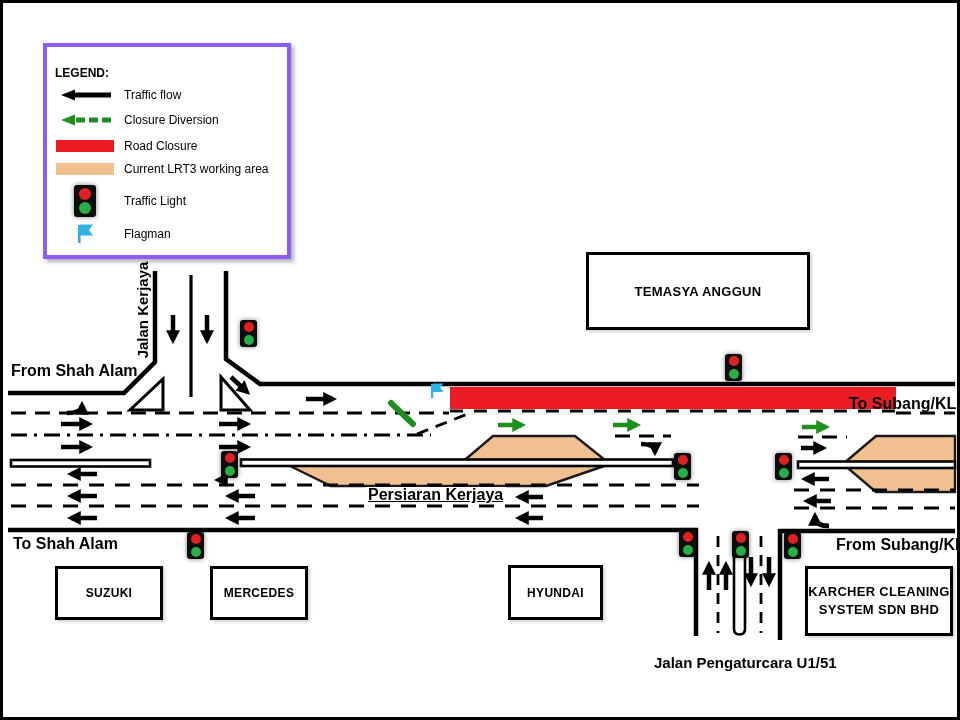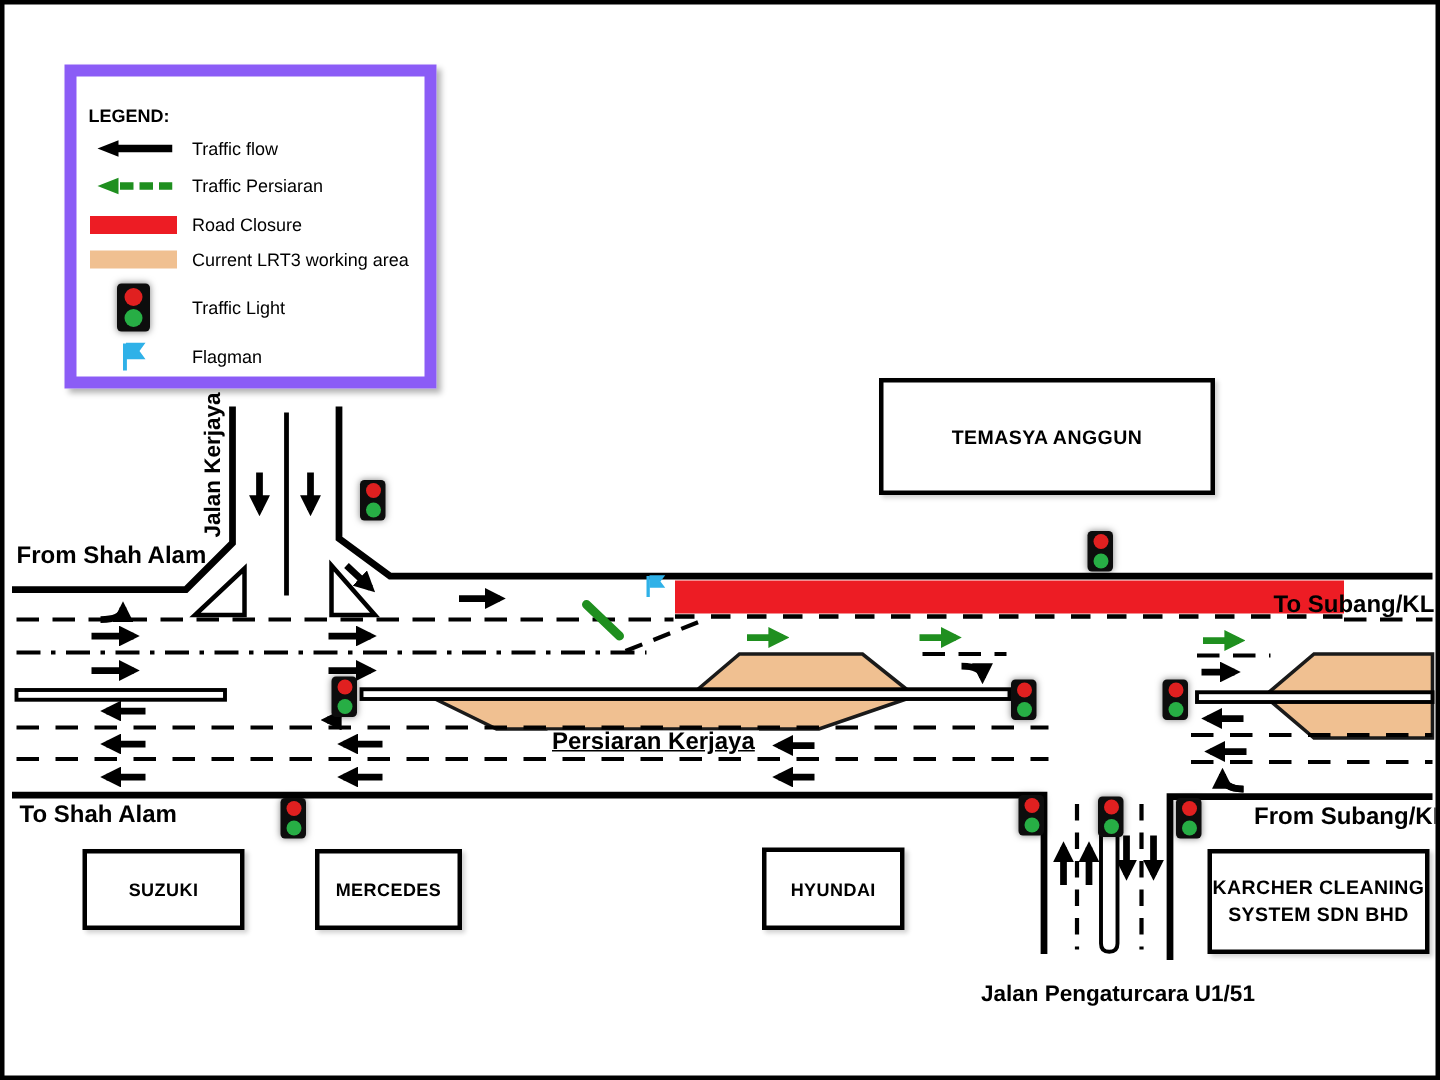--- a/index.html
+++ b/index.html
@@ -18,21 +18,21 @@
     box-shadow:2px 2px 3px rgba(0,0,0,.18);}
   
   .tl{position:absolute;width:17px;height:27px;background:#0d0d0d;border-radius:3px;
     display:flex;flex-direction:column;align-items:center;justify-content:space-evenly;
     box-shadow:0 0 5px rgba(0,0,0,.5);}
   .tl .bulb{width:10px;height:10px;border-radius:50%;}
   .tl .r{background:#e02020;}
   .tl .g{background:#27ae45;}
   
   #legend{position:absolute;left:40px;top:40px;width:248px;height:216px;background:#fff;
-    border:8px solid #8b5cf6;box-sizing:border-box;box-shadow:3px 3px 4px rgba(0,0,0,.3);}
+    border:4px solid #8b5cf6;box-sizing:border-box;box-shadow:3px 3px 4px rgba(0,0,0,.3);}
   #legend .title{position:absolute;left:8px;top:19px;font-weight:bold;font-size:12px;}
   .lg-row{position:absolute;left:0;width:100%;height:24px;}
   .lg-icon{position:absolute;left:7px;width:62px;height:24px;display:flex;align-items:center;justify-content:center;}
   .lg-text{position:absolute;left:77px;top:50%;transform:translateY(-50%);font-size:12px;white-space:nowrap;}
   .bar{width:58px;height:12px;}
   .tl-lg{position:relative;width:22px;height:32px;background:#0d0d0d;border-radius:3px;
     display:flex;flex-direction:column;align-items:center;justify-content:space-evenly;
     box-shadow:0 0 5px rgba(0,0,0,.5);}
   .tl-lg .bulb{width:12px;height:12px;border-radius:50%;}
 </style>
@@ -208,21 +208,21 @@
       <span class="lg-text">Traffic flow</span>
     </div>
 
     <div class="lg-row" style="top:61px;">
       <span class="lg-icon">
         <svg width="52" height="12">
             <path d="M52,6 H14" stroke="#1F8F1F" stroke-width="5" stroke-dasharray="9 4"></path>
             <path d="M16,0.5 L2,6 L16,11.5 z" fill="#1F8F1F"></path>
           </svg>
       </span>
-      <span class="lg-text">Traffic Persiaran</span>
+      <span class="lg-text">Closure Diversion</span>
     </div>
 
     <div class="lg-row" style="top:87px;">
       <span class="lg-icon">
         <span class="bar" style="background:#ED1C24;"></span>
       </span>
       <span class="lg-text">Road Closure</span>
     </div>
 
     <div class="lg-row" style="top:110px;">

